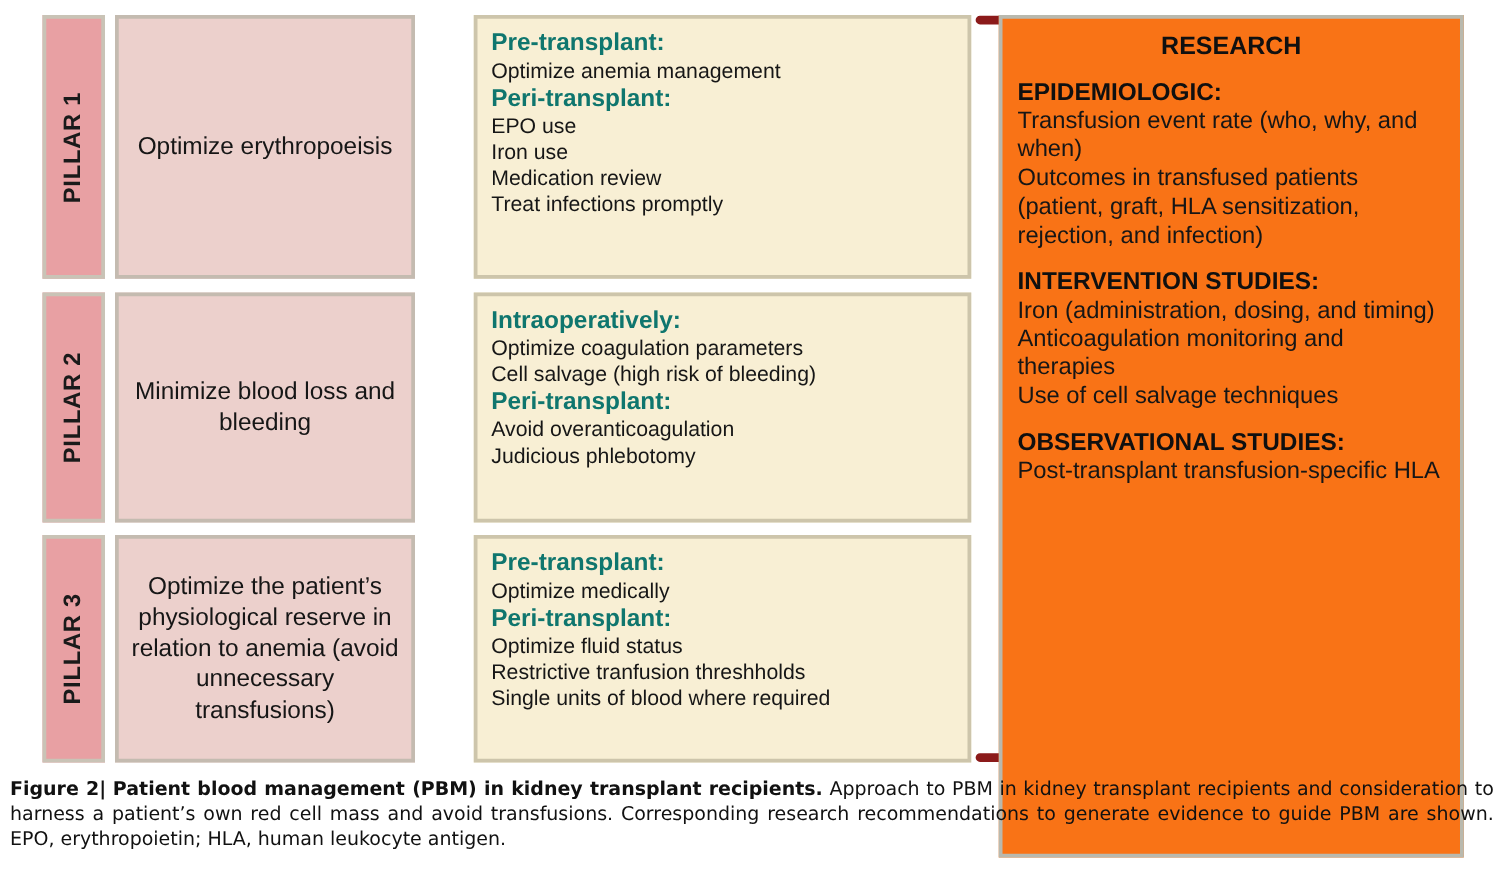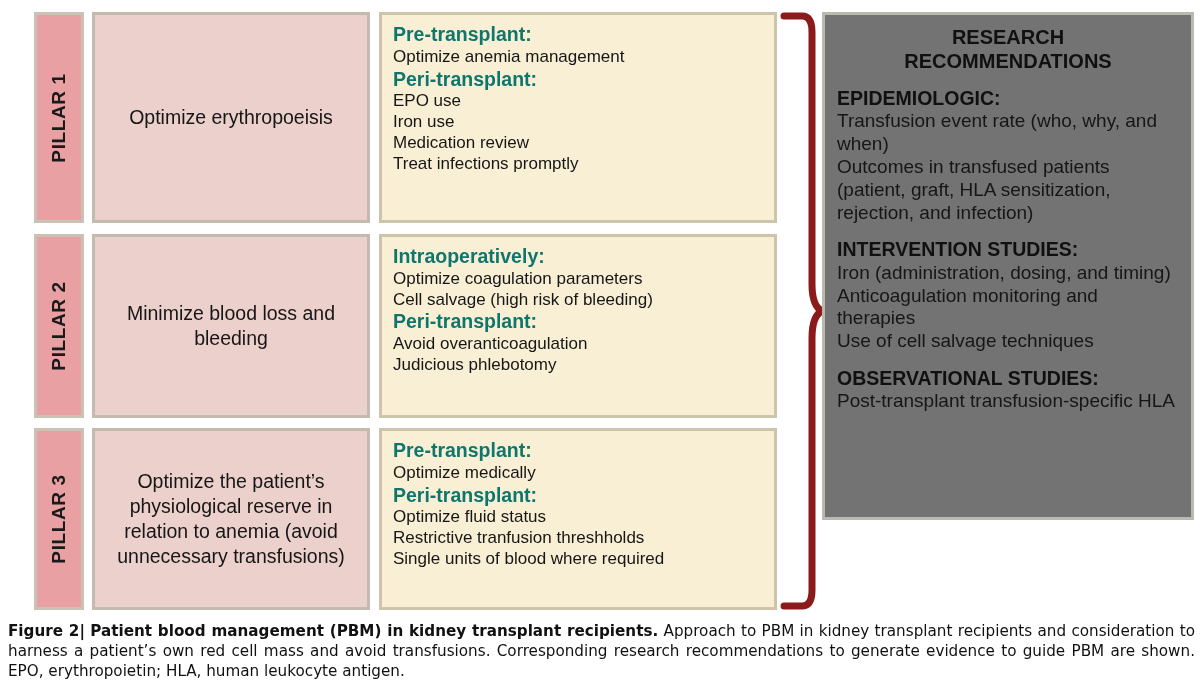--- a/index.html
+++ b/index.html
@@ -53,21 +53,21 @@
     font-weight: bold;
     font-size: 19px;
     letter-spacing: 0.6px;
     color: #1a1a1a;
   }
 
   .pillar-desc {
     position: absolute;
     left: 92px;
     top: 0;
-    width: 278px;
+    width: 240px;
     height: 100%;
     box-sizing: border-box;
     background: #ecd0cc;
     border: 3px solid #c4bbb0;
     display: flex;
     align-items: center;
     justify-content: center;
     text-align: center;
     padding: 6px 10px;
   }
@@ -105,26 +105,26 @@
     position: absolute;
     left: 776px;
     top: 12px;
     width: 48px;
     height: 598px;
   }
 
   
   #research-panel {
     position: absolute;
-    left: 822px;
+    left: 799px;
     top: 12px;
     width: 372px;
-    height: 508px;
-    box-sizing: border-box;
-    background: #737373;
+    height: 674px;
+    box-sizing: border-box;
+    background: #f97316;
     border: 3px solid #b9b9ae;
     padding: 10px 12px 8px 12px;
   }
   .panel-title {
     text-align: center;
     font-weight: bold;
     font-size: 20px;
     line-height: 1.2;
     color: #101010;
   }
@@ -224,21 +224,20 @@
              Q 36 294 46 299
              Q 36 304 36 326
              L 36 578
              Q 36 594 26 594
              L 8 594" fill="none" stroke="#8b1a1a" stroke-width="7" stroke-linecap="round" stroke-linejoin="round"></path>
   </svg>
 
   <div id="research-panel">
     <div class="panel-title">
       <span class="panel-title-line">RESEARCH</span>
-      <span class="panel-title-line">RECOMMENDATIONS</span>
     </div>
 
     <div class="panel-section">
       <div class="sec-head">EPIDEMIOLOGIC:</div>
       <div class="sec-item">Transfusion event rate (who, why, and when)</div>
       <div class="sec-item">Outcomes in transfused patients (patient, graft, HLA sensitization, rejection, and infection)</div>
     </div>
 
     <div class="panel-section">
       <div class="sec-head">INTERVENTION STUDIES:</div>

